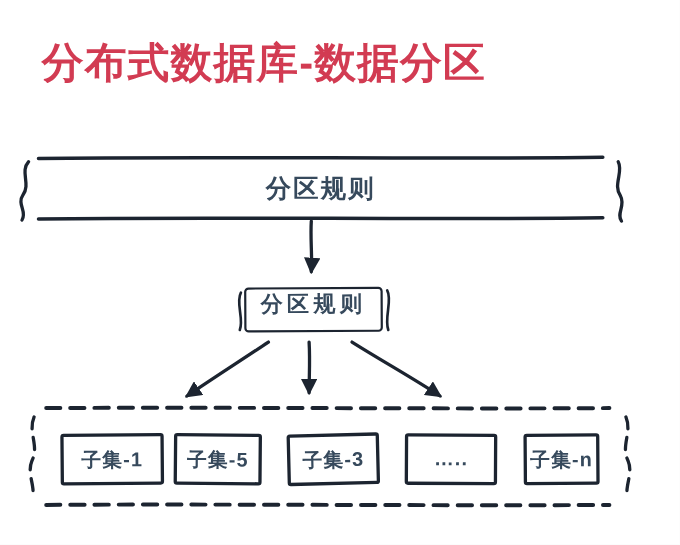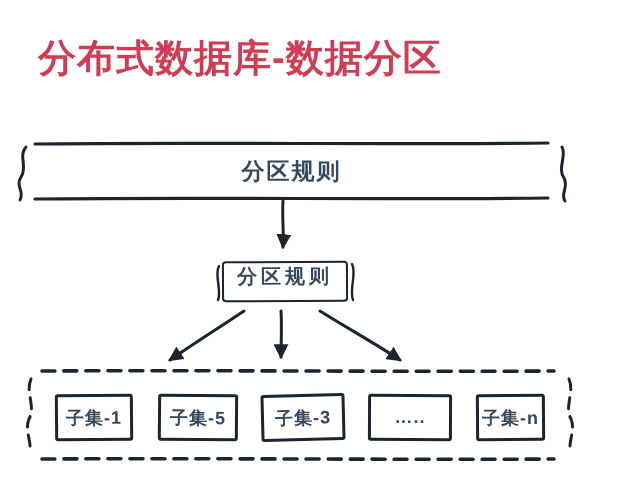--- a/index.html
+++ b/index.html
@@ -81,21 +81,21 @@
     background:var(--bg);
   }
   .subset-label{
     position:static;
     font-size:18px;
     font-weight:600;
     letter-spacing:1px;
     color:var(--label-color);
     white-space:nowrap;
   }
-  .sb1{left:55px;  width:78px; transform:rotate(-0.5deg);}
+  .sb1{left:55px;  width:94px; transform:rotate(-0.5deg);}
   .sb2{left:158px; width:80px; transform:rotate(0.5deg);}
   .sb3{left:261px; width:84px; transform:rotate(-1.4deg);}
   .sb4{left:368px; width:84px; transform:rotate(0.3deg);}
   .sb5{left:476px; width:69px; transform:rotate(-0.4deg);}
   svg .ink-stroke{stroke:var(--ink); fill:none; stroke-linecap:round;}
 </style>
 </head>
 <body>
 
 <div class="canvas">

